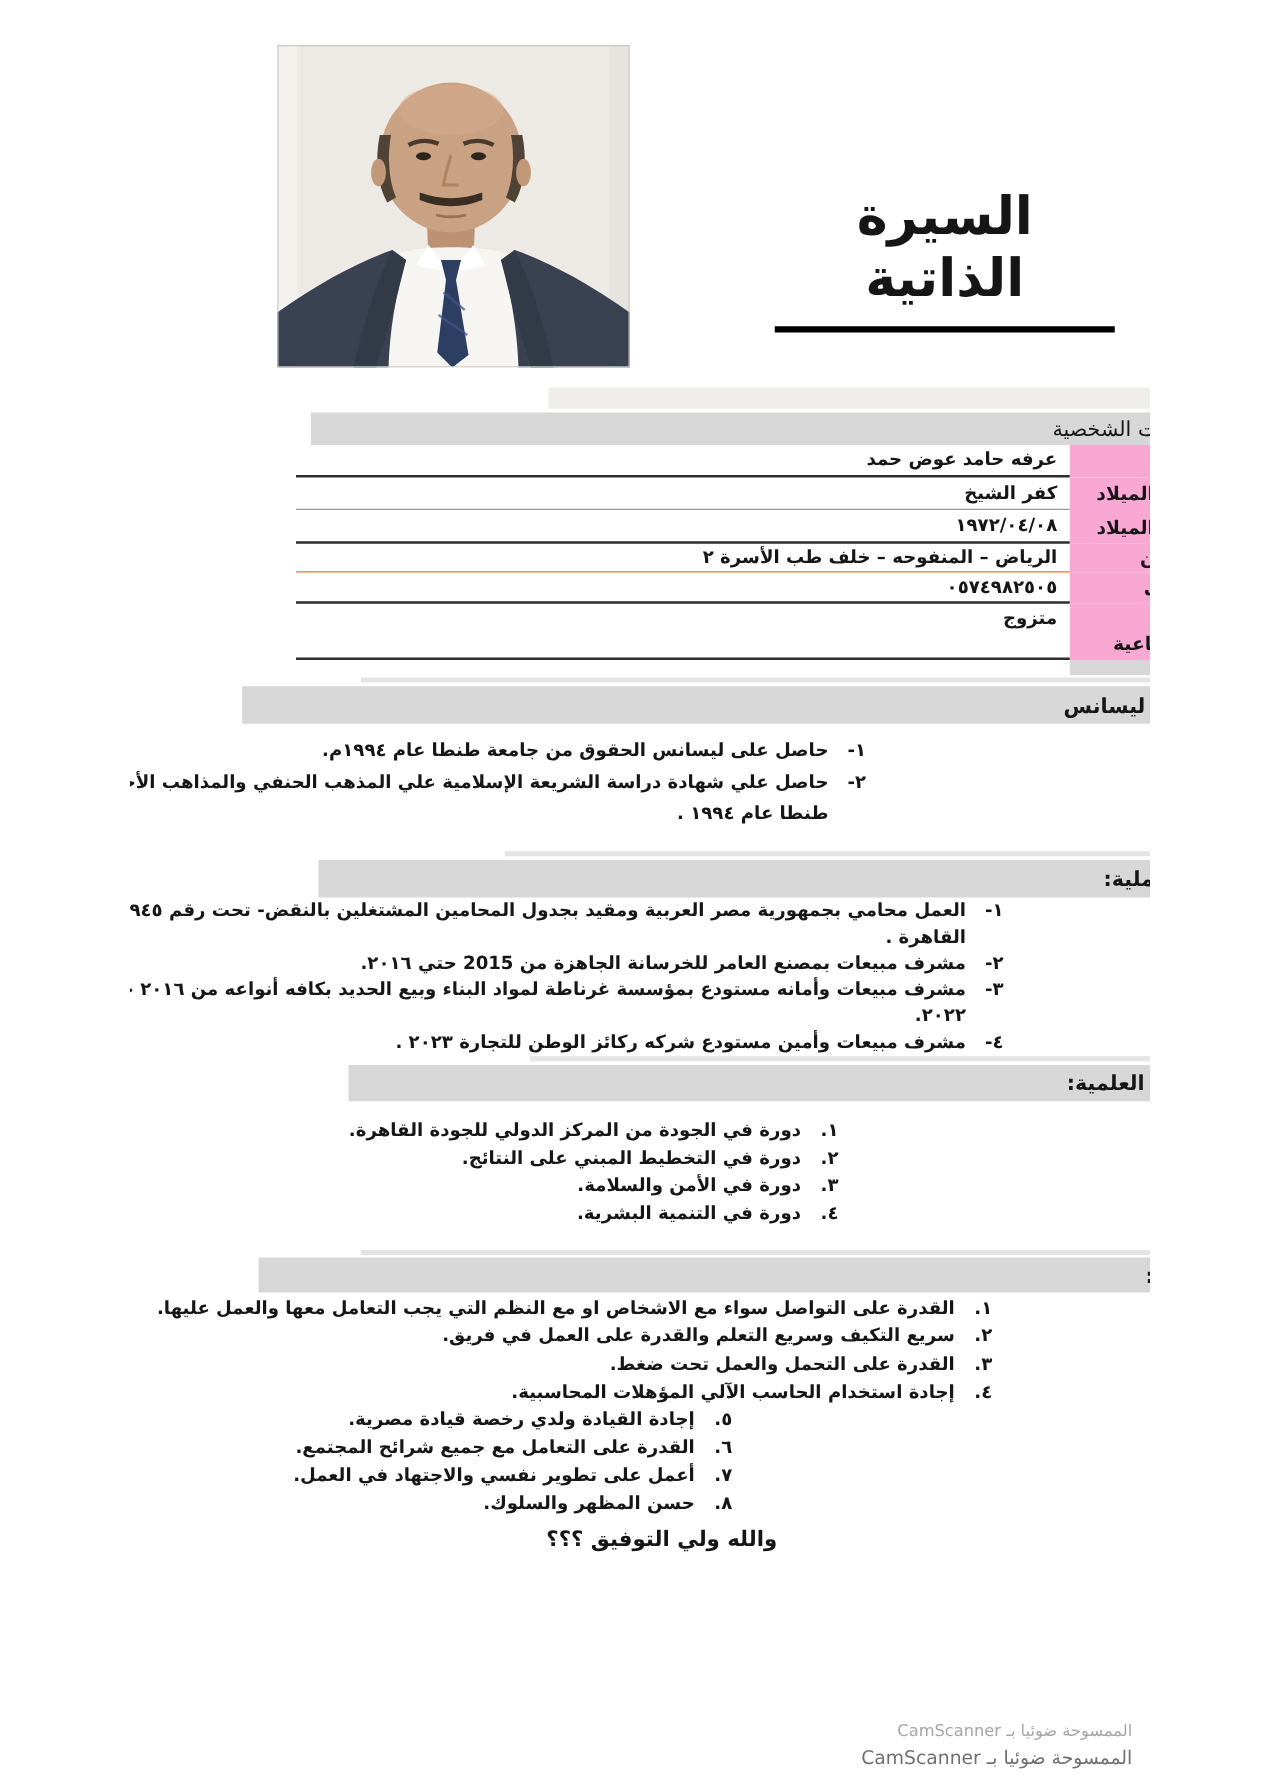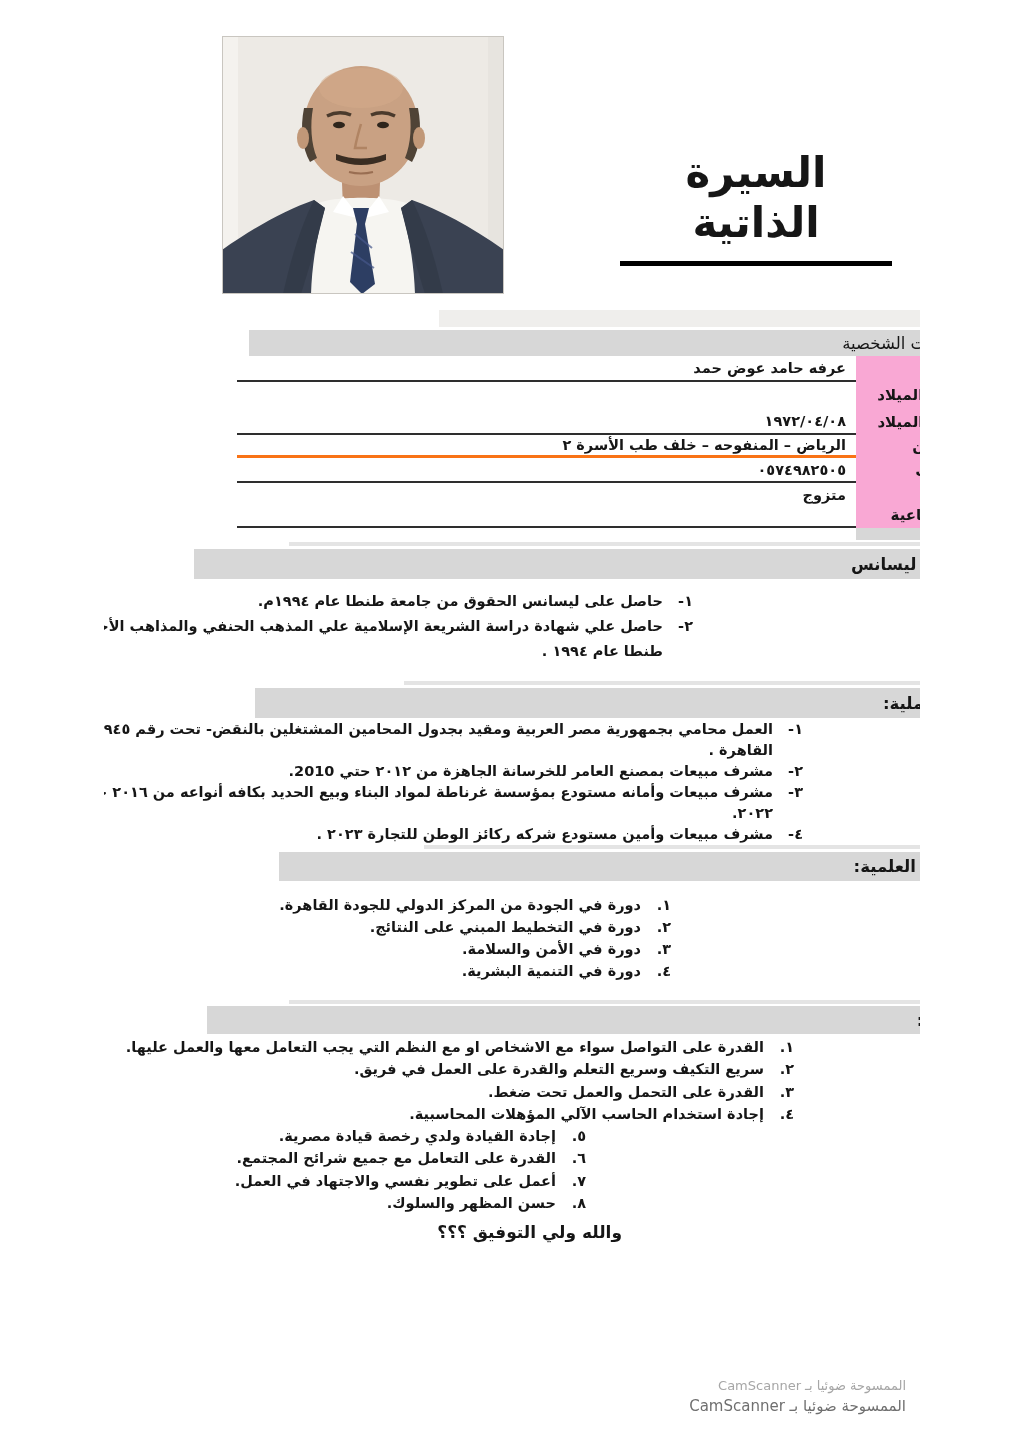--- a/index.html
+++ b/index.html
@@ -25,21 +25,21 @@
     font-weight:normal; font-size:16.5px;}
   .pi-rows{width:100%;}
   .pi-row{display:flex; box-sizing:border-box;}
   .pi-label{width:129px; background:#f9a8d4; font-weight:bold; font-size:15px;
     display:flex; align-items:center; justify-content:flex-start; padding-right:20px; box-sizing:border-box;}
   .pi-value{flex:1; display:flex; align-items:center; justify-content:flex-start;
     padding-right:10px; box-sizing:border-box; font-weight:bold; font-size:14.5px;}
   .pi-row:nth-of-type(1){height:26px;} .pi-row:nth-of-type(1) .pi-value{border-bottom:2px solid #2e2e2e;}
   .pi-row:nth-of-type(2){height:26px;} .pi-row:nth-of-type(2) .pi-value{border-bottom:1px solid #9b9b9b;}
   .pi-row:nth-of-type(3){height:27px;} .pi-row:nth-of-type(3) .pi-value{border-bottom:2px solid #2e2e2e;}
-  .pi-row:nth-of-type(4){height:23px;} .pi-row:nth-of-type(4) .pi-value{border-bottom:3px solid #f97316;}
+  .pi-row:nth-of-type(4){height:23px;} .pi-row:nth-of-type(4) .pi-value{border-bottom:1px solid #f97316;}
   .pi-row:nth-of-type(5){height:25px;} .pi-row:nth-of-type(5) .pi-value{border-bottom:2px solid #2e2e2e;}
   .pi-row:nth-of-type(6){height:45px;} .pi-row:nth-of-type(6) .pi-value{border-bottom:2px solid #2e2e2e; align-items:flex-start; padding-top:4px;}
   .pi-filler{height:12px; width:129px; background:#d7d7d7;}
 
   
   .strip{position:absolute; height:4px; background:#e4e4e4;}
   .strip1{left:185px; top:542px; width:795px;}
   .strip2{left:300px; top:681px; width:630px;}
   .strip3{left:320px; top:845px; width:660px;}
   .strip4{left:185px; top:1000px; width:790px;}
@@ -115,20 +115,21 @@
     <div class="pi-header">المعلومات الشخصية</div>
     <div class="pi-rows">
 
         <div class="pi-row">
           <div class="pi-label">الاسم</div>
           <div class="pi-value">عرفه حامد عوض حمد</div>
         </div>
 
         <div class="pi-row">
           <div class="pi-label">مكان الميلاد</div>
+          <div class="pi-value">كفر الشيخ</div>
         </div>
 
         <div class="pi-row">
           <div class="pi-label">تاريخ الميلاد</div>
           <div class="pi-value">١٩٧٢/٠٤/٠٨</div>
         </div>
 
         <div class="pi-row">
           <div class="pi-label">العنوان</div>
           <div class="pi-value">الرياض – المنفوحه – خلف طب الأسرة ٢</div>
@@ -167,21 +168,21 @@
   <div class="items exp-items">
 
       <div class="item">
         <span class="inum">١-</span>
         <span class="itext">العمل محامي بجمهورية مصر العربية ومقيد بجدول المحامين المشتغلين بالنقض- تحت رقم ١٦٠٩٤٥ /
 القاهرة .</span>
       </div>
 
       <div class="item">
         <span class="inum">٢-</span>
-        <span class="itext">مشرف مبيعات بمصنع العامر للخرسانة الجاهزة من ٢٠١٢ حتي 2010.</span>
+        <span class="itext">مشرف مبيعات بمصنع العامر للخرسانة الجاهزة من 2015 حتي ٢٠١٦.</span>
       </div>
 
       <div class="item">
         <span class="inum">٣-</span>
         <span class="itext">مشرف مبيعات وأمانه مستودع بمؤسسة غرناطة لمواد البناء وبيع الحديد بكافه أنواعه من ٢٠١٦ حتي
 ٢٠٢٢.</span>
       </div>
 
       <div class="item">
         <span class="inum">٤-</span>

